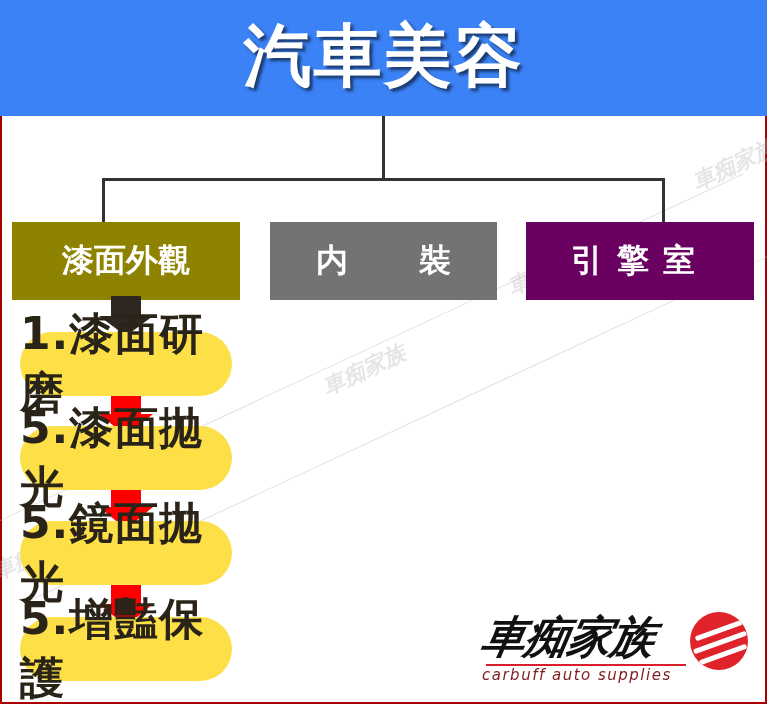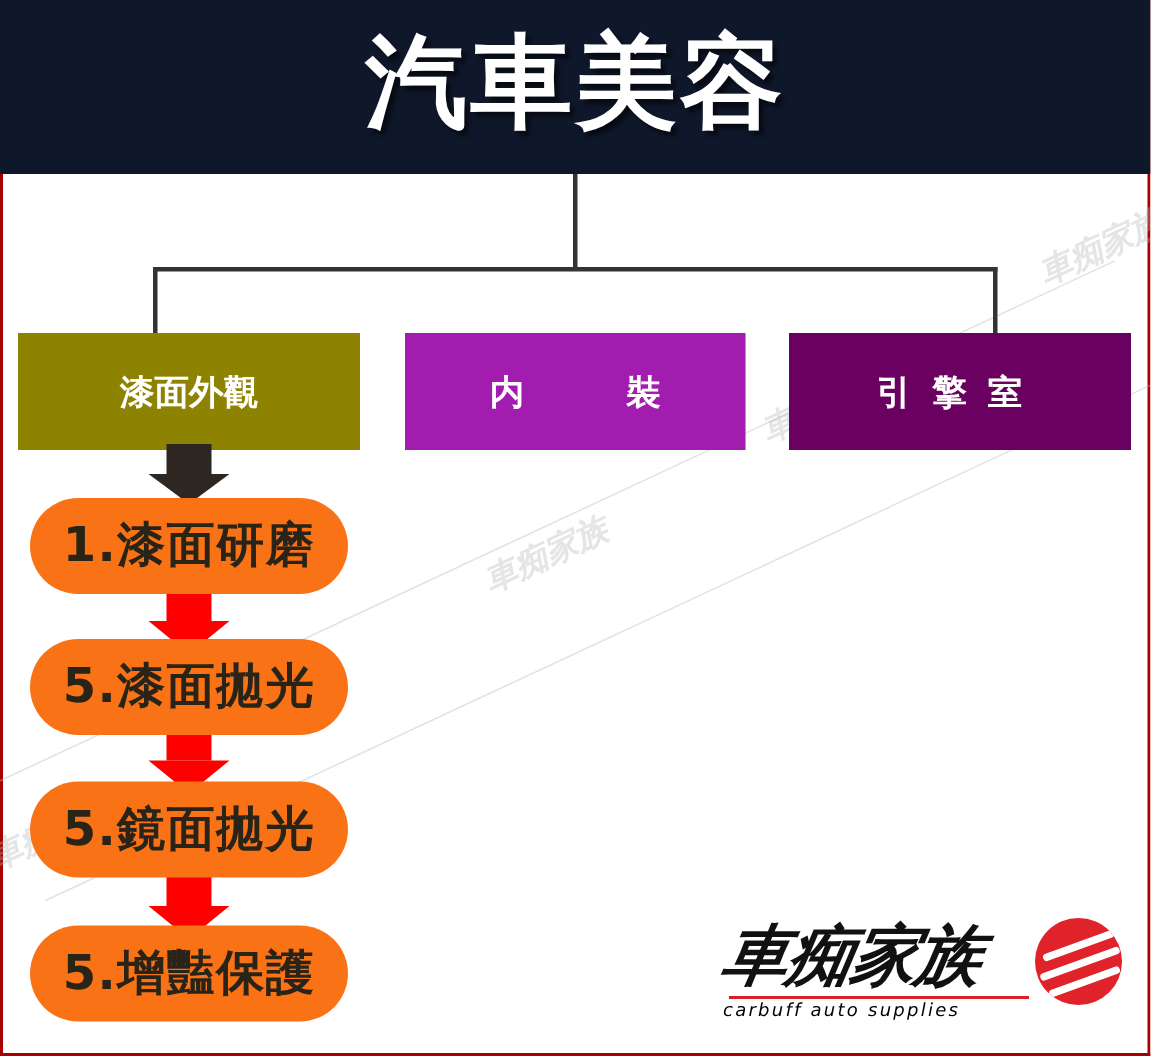--- a/index.html
+++ b/index.html
@@ -1,34 +1,34 @@
 <!DOCTYPE html>
 <html><head>
 <meta charset="utf-8">
 <style>
   html, body { margin: 0; padding: 0; }
   body { width: 767px; height: 704px; position: relative; overflow: hidden; background: #ffffff; font-family: "DejaVu Sans", sans-serif; }
   .frame { position: absolute; left: 0; top: 0; width: 767px; height: 704px; box-sizing: border-box; border: 2px solid #a80000; border-top: none; }
-  .header { position: absolute; left: 0; top: 0; width: 767px; height: 116px; background: #0f172a; }
+  .header { position: absolute; left: 0; top: 0; width: 767px; height: 116px; background: #3b82f6; }
   .title { position: absolute; left: 0; right: 0; top: 6px; text-align: center; color: #fff; font-weight: bold; font-size: 68px; letter-spacing: 2px; text-shadow: 3px 3px 3px rgba(0,0,0,0.55); line-height: 100px; }
   .line { position: absolute; background: #333; }
-  .box { position: absolute; top: 222px; height: 78px; display: flex; align-items: center; justify-content: center; color: #fff; font-weight: bold; font-size: 23px; }
+  .box { position: absolute; top: 222px; height: 78px; display: flex; align-items: center; justify-content: center; color: #fff; font-weight: bold; font-size: 32px; }
   .b1 { left: 12px; width: 228px; background: #8e8300; }
-  .b2 { left: 270px; width: 227px; background: #a21caf; word-spacing: 60px; }
+  .b2 { left: 270px; width: 227px; background: #737373; word-spacing: 60px; }
   .b3 { left: 526px; width: 228px; background: #6a0060; letter-spacing: 14px; }
-  .pill { position: absolute; left: 20px; width: 212px; height: 64px; background: #f97316; border-radius: 32px; display: flex; align-items: center; justify-content: center; color: #2a2418; font-weight: bold; font-size: 32px; letter-spacing: 1px; }
+  .pill { position: absolute; left: 20px; width: 212px; height: 64px; background: #fde047; border-radius: 32px; display: flex; align-items: center; justify-content: center; color: #2a2418; font-weight: bold; font-size: 44px; letter-spacing: 1px; }
   .arrow { position: absolute; left: 99px; width: 54px; }
   .arrow .shaft { position: absolute; left: 12px; width: 30px; }
   .arrow .head { position: absolute; left: 0; width: 0; height: 0; border-left: 27px solid transparent; border-right: 27px solid transparent; }
   .watermark { position: absolute; color: rgba(180,180,180,0.35); font-weight: bold; font-style: italic; font-size: 22px; transform: rotate(-25deg); white-space: nowrap; }
   .wm-line { position: absolute; height: 1px; background: rgba(190,190,190,0.45); transform-origin: left center; transform: rotate(-25deg); }
   .logo { position: absolute; left: 482px; top: 608px; width: 270px; height: 80px; }
   .logo-cn { position: absolute; left: 0; top: 0; font-size: 44px; font-weight: bold; font-style: italic; color: #111; letter-spacing: -1px; transform: skewX(-10deg); }
   .logo-rule { position: absolute; left: 4px; top: 56px; width: 200px; height: 2px; background: #d9202a; }
-  .logo-en { position: absolute; left: 0; top: 58px; font-size: 12px; font-style: italic; color: #000000; letter-spacing: 1.5px; }
+  .logo-en { position: absolute; left: 0; top: 58px; font-size: 15px; font-style: italic; color: #7f1d1d; letter-spacing: 1.5px; }
   .logo-circle { position: absolute; left: 208px; top: 4px; width: 58px; height: 58px; border-radius: 50%; background: #e0232b; overflow: hidden; }
   .logo-circle .stripe { position: absolute; height: 5px; background: #fff; transform: rotate(-20deg); border-radius: 3px; }
 </style>
 </head>
 <body>
 
 <div class="frame"></div>
 
 <div class="header">
   <div class="title">汽車美容</div>

